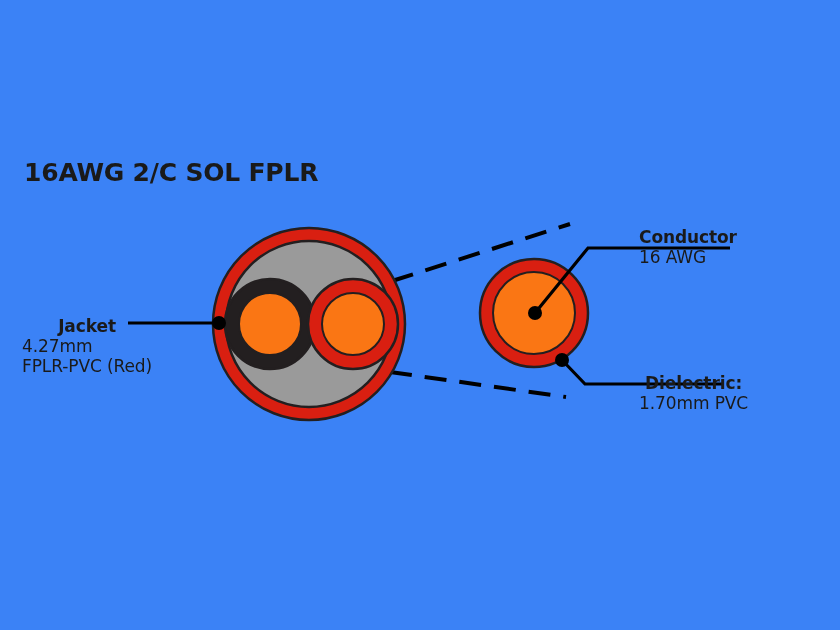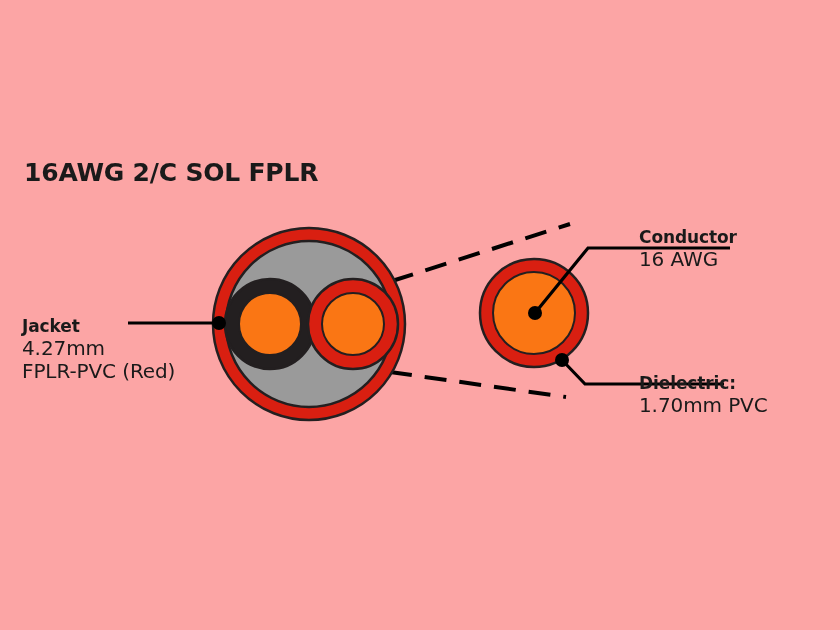--- a/index.html
+++ b/index.html
@@ -7,21 +7,21 @@
     padding: 0;
     background: #ffffff;
   }
   body {
     font-family: "DejaVu Sans", "Liberation Sans", sans-serif;
   }
   #canvas {
     position: relative;
     width: 840px;
     height: 630px;
-    background: #fca5a5;
+    background: #3b82f6;
     overflow: hidden;
     text-decoration: underline;
   }
   #diagram-svg {
     position: absolute;
     left: 0;
     top: 0;
     width: 840px;
     height: 630px;
     display: block;
@@ -40,24 +40,25 @@
     position: absolute;
     color: #1a1a1a;
     white-space: nowrap;
     line-height: 1.17;
   }
   .callout .c-head {
     display: block;
     font-size: 17px;
     font-weight: bold;
     letter-spacing: -0.1px;
+    text-align: center;
   }
   .callout .c-line {
     display: block;
-    font-size: 20px;
+    font-size: 17px;
     font-weight: normal;
     letter-spacing: -0.1px;
   }
   #callout-jacket {
     left: 22px;
     top: 310px;
     margin-top: 7px;
   }
   #callout-conductor {
     left: 639px;

